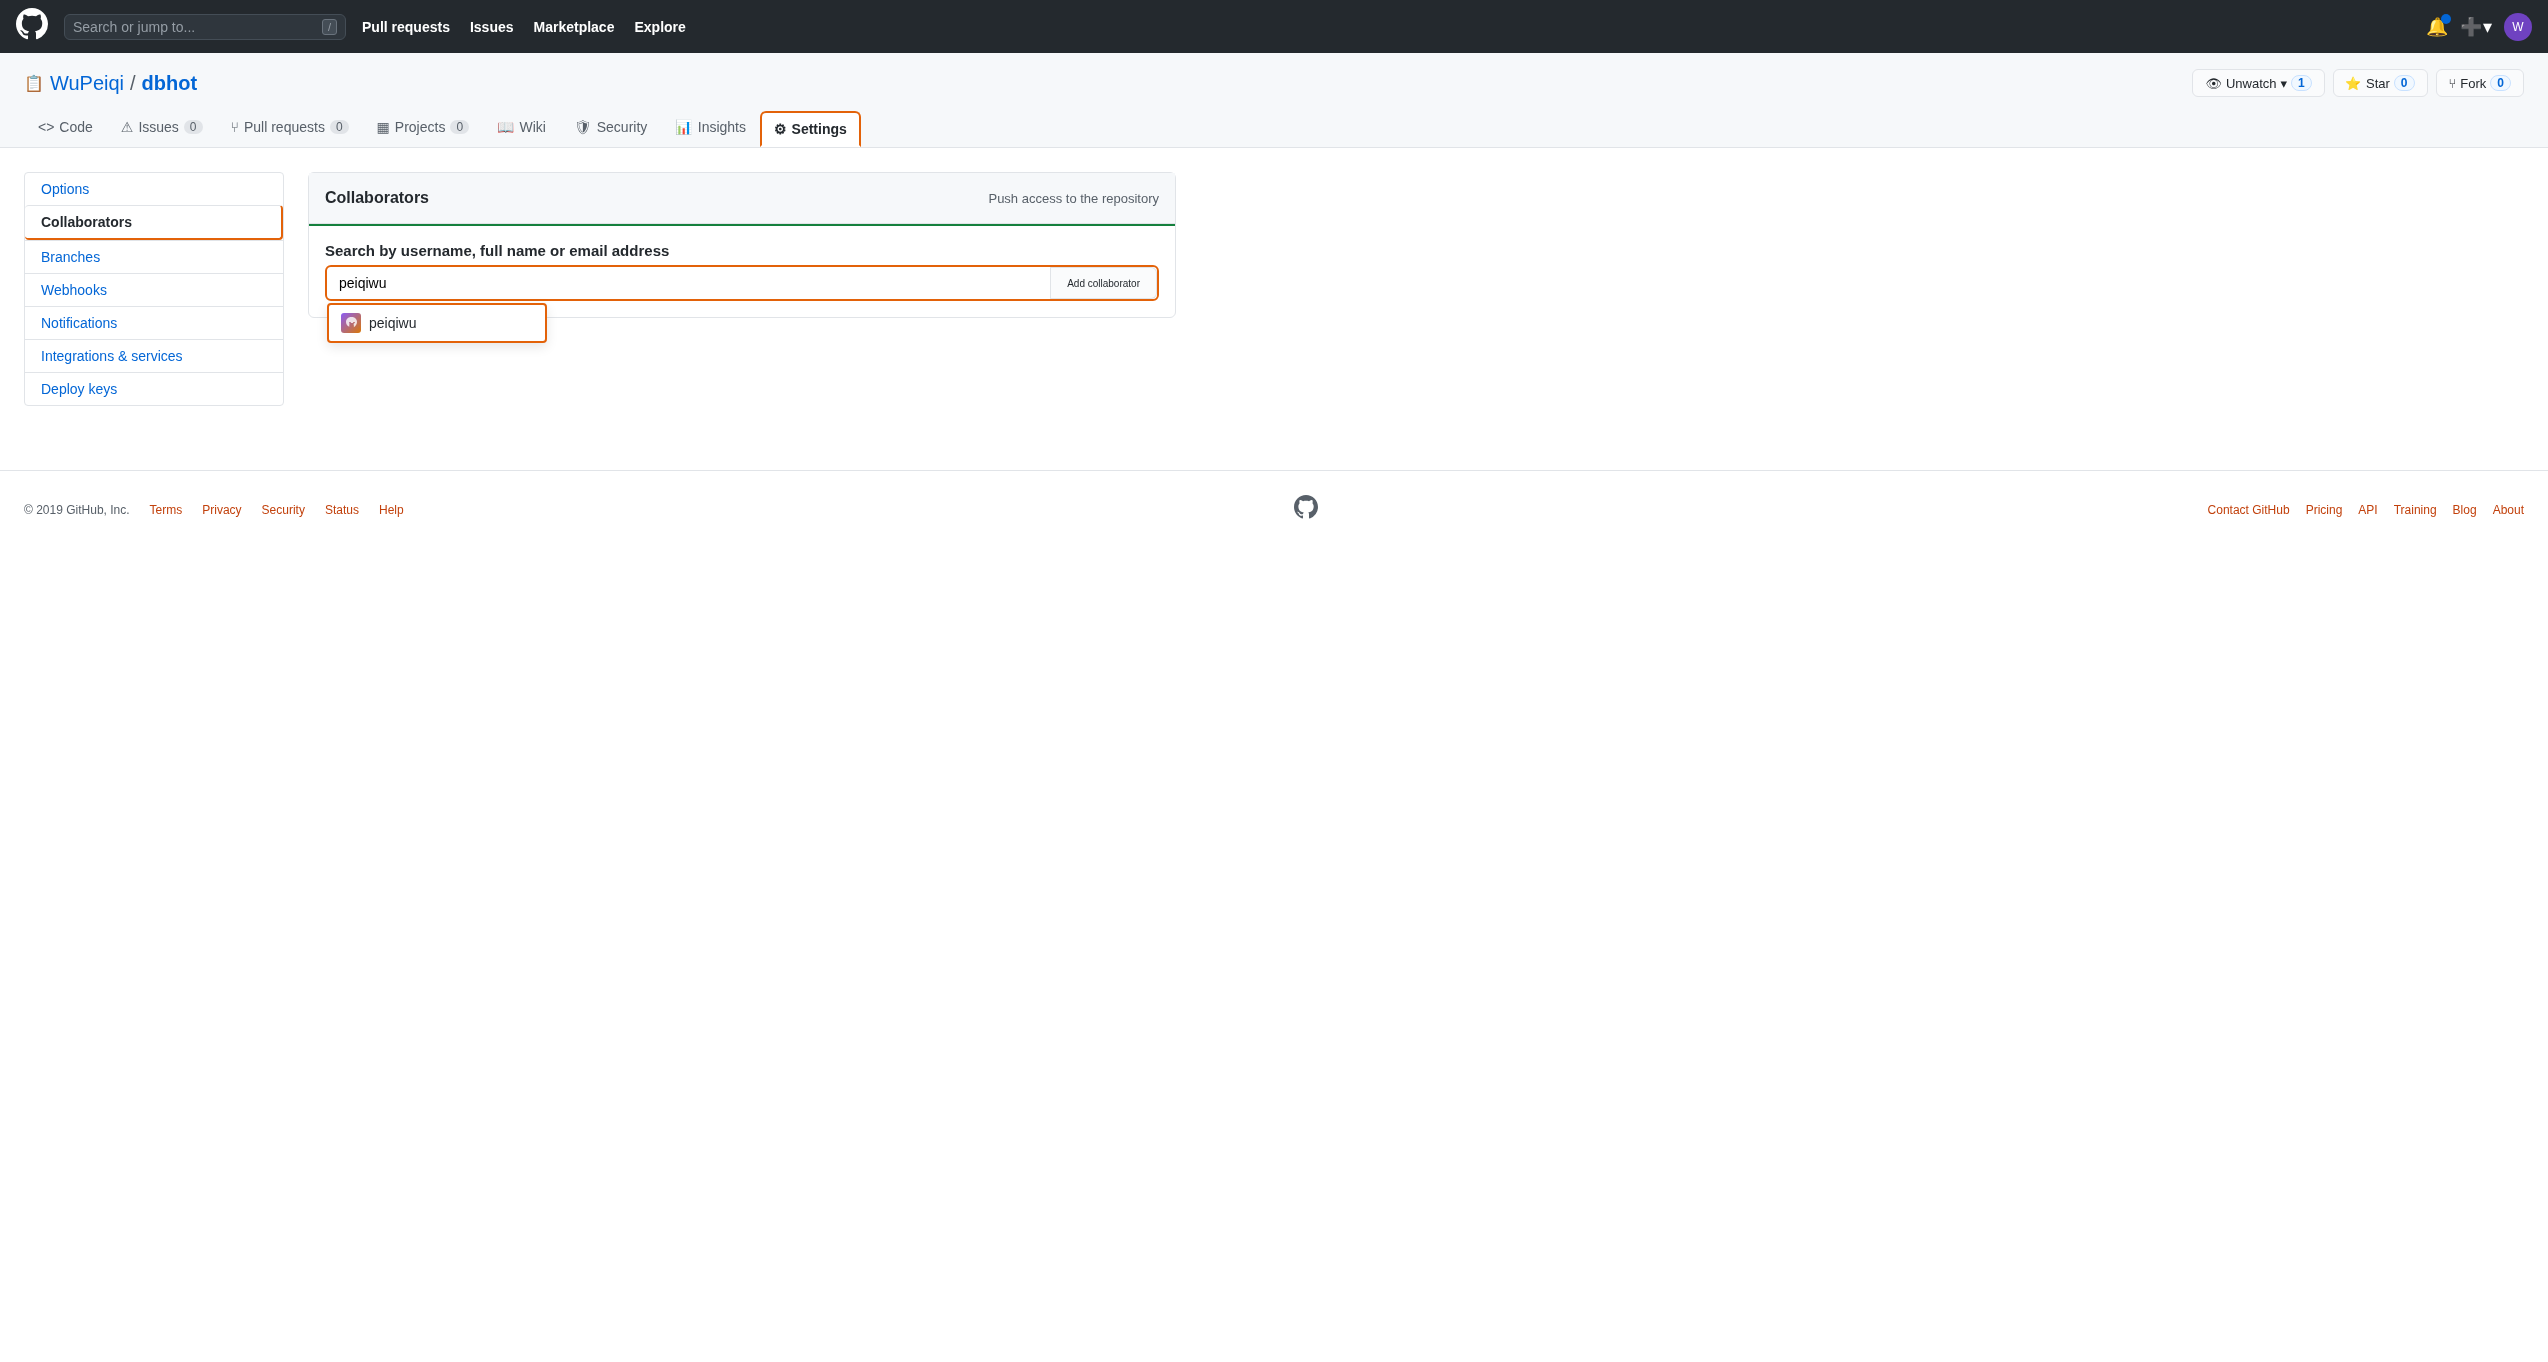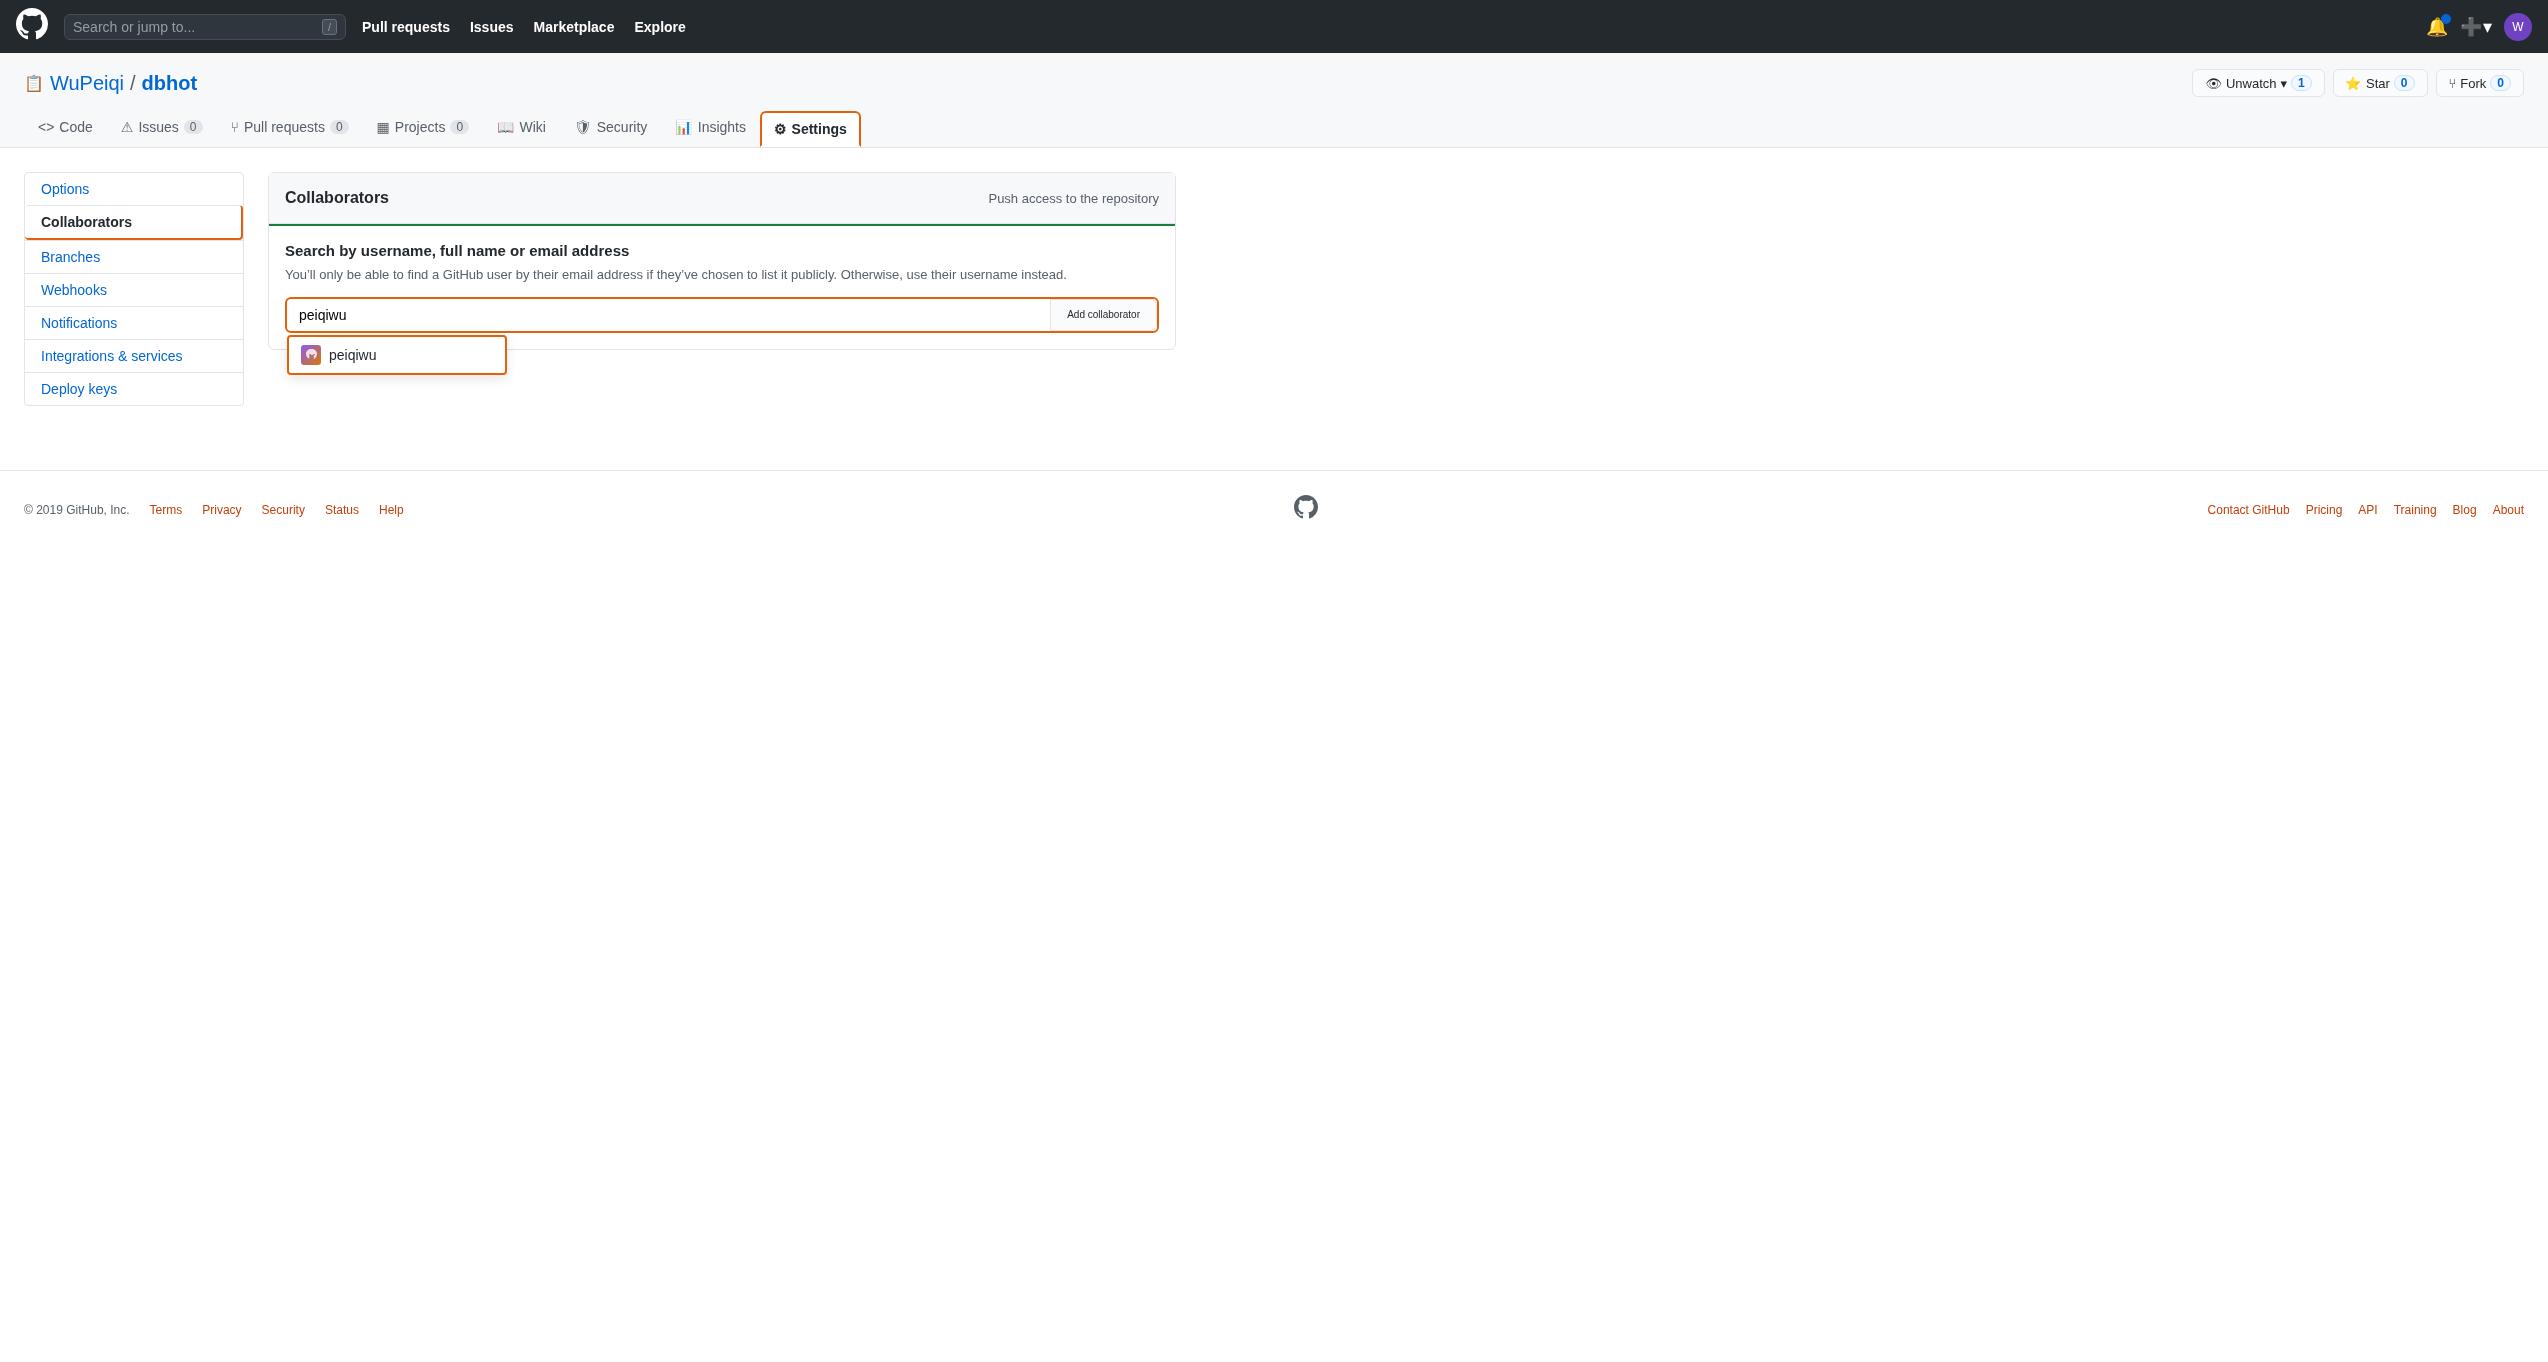--- a/index.html
+++ b/index.html
@@ -123,21 +123,21 @@
 
     
     .main-content {
       display: flex;
       padding: 24px;
       gap: 24px;
       max-width: 1200px;
     }
 
     
-    .sidebar { width: 220px; flex-shrink: 0; }
+    .sidebar { width: 260px; flex-shrink: 0; }
     .sidebar-item {
       display: block;
       padding: 8px 16px;
       color: #0366d6;
       text-decoration: none;
       font-size: 14px;
       border-left: 1px solid #e1e4e8;
     }
     .sidebar-item.active {
       background: #fff;
@@ -351,21 +351,20 @@
   </div>
 
   <div class="content-area">
     <div class="collaborators-panel">
       <div class="collaborators-header">
         <h2>Collaborators</h2>
         <span class="push-text">Push access to the repository</span>
       </div>
       <div class="search-section">
         <h3>Search by username, full name or email address</h3>
-        <p>You’ll only be able to find a GitHub user by their email address if they’ve chosen to list it publicly. Otherwise, use their username instead.</p>
         <div style="position:relative;display:inline-block;width:100%;">
           
           <div style="border:2px solid #e36209;border-radius:6px;display:inline-flex;width:100%;background:#fff;">
             <div class="search-row" style="width:100%;position:relative;">
               <input type="text" value="peiqiwu" style="flex: 1 1 0%; border-top: none; border-bottom: none; border-left: none; border-image: initial; border-radius: 6px 0px 0px 6px; padding: 8px 12px; font-size: 14px; outline: none; border-right: 1px solid rgb(225, 228, 232);">
               <button class="add-btn">Add collaborator</button>
             </div>
           </div>
           
           <div class="dropdown-result" style="left:2px;top:calc(100% + 2px);width:220px;">

